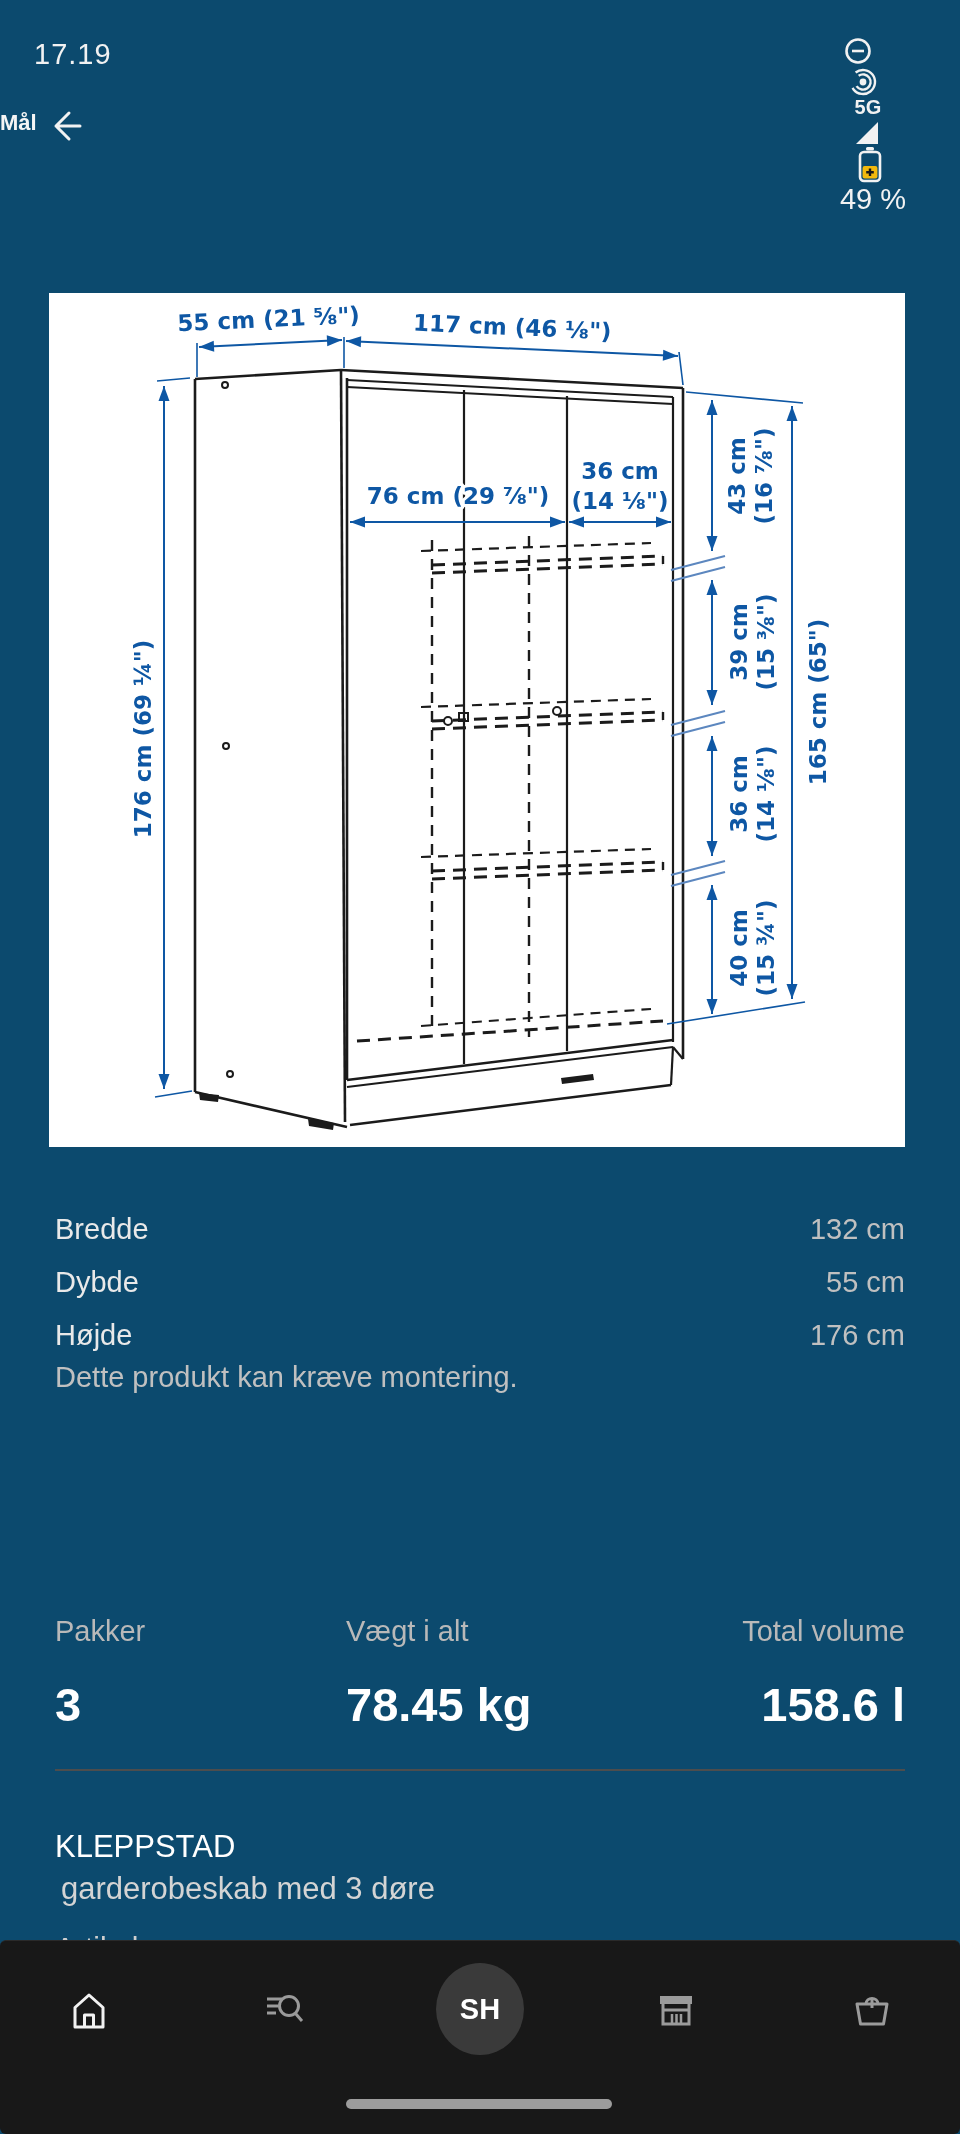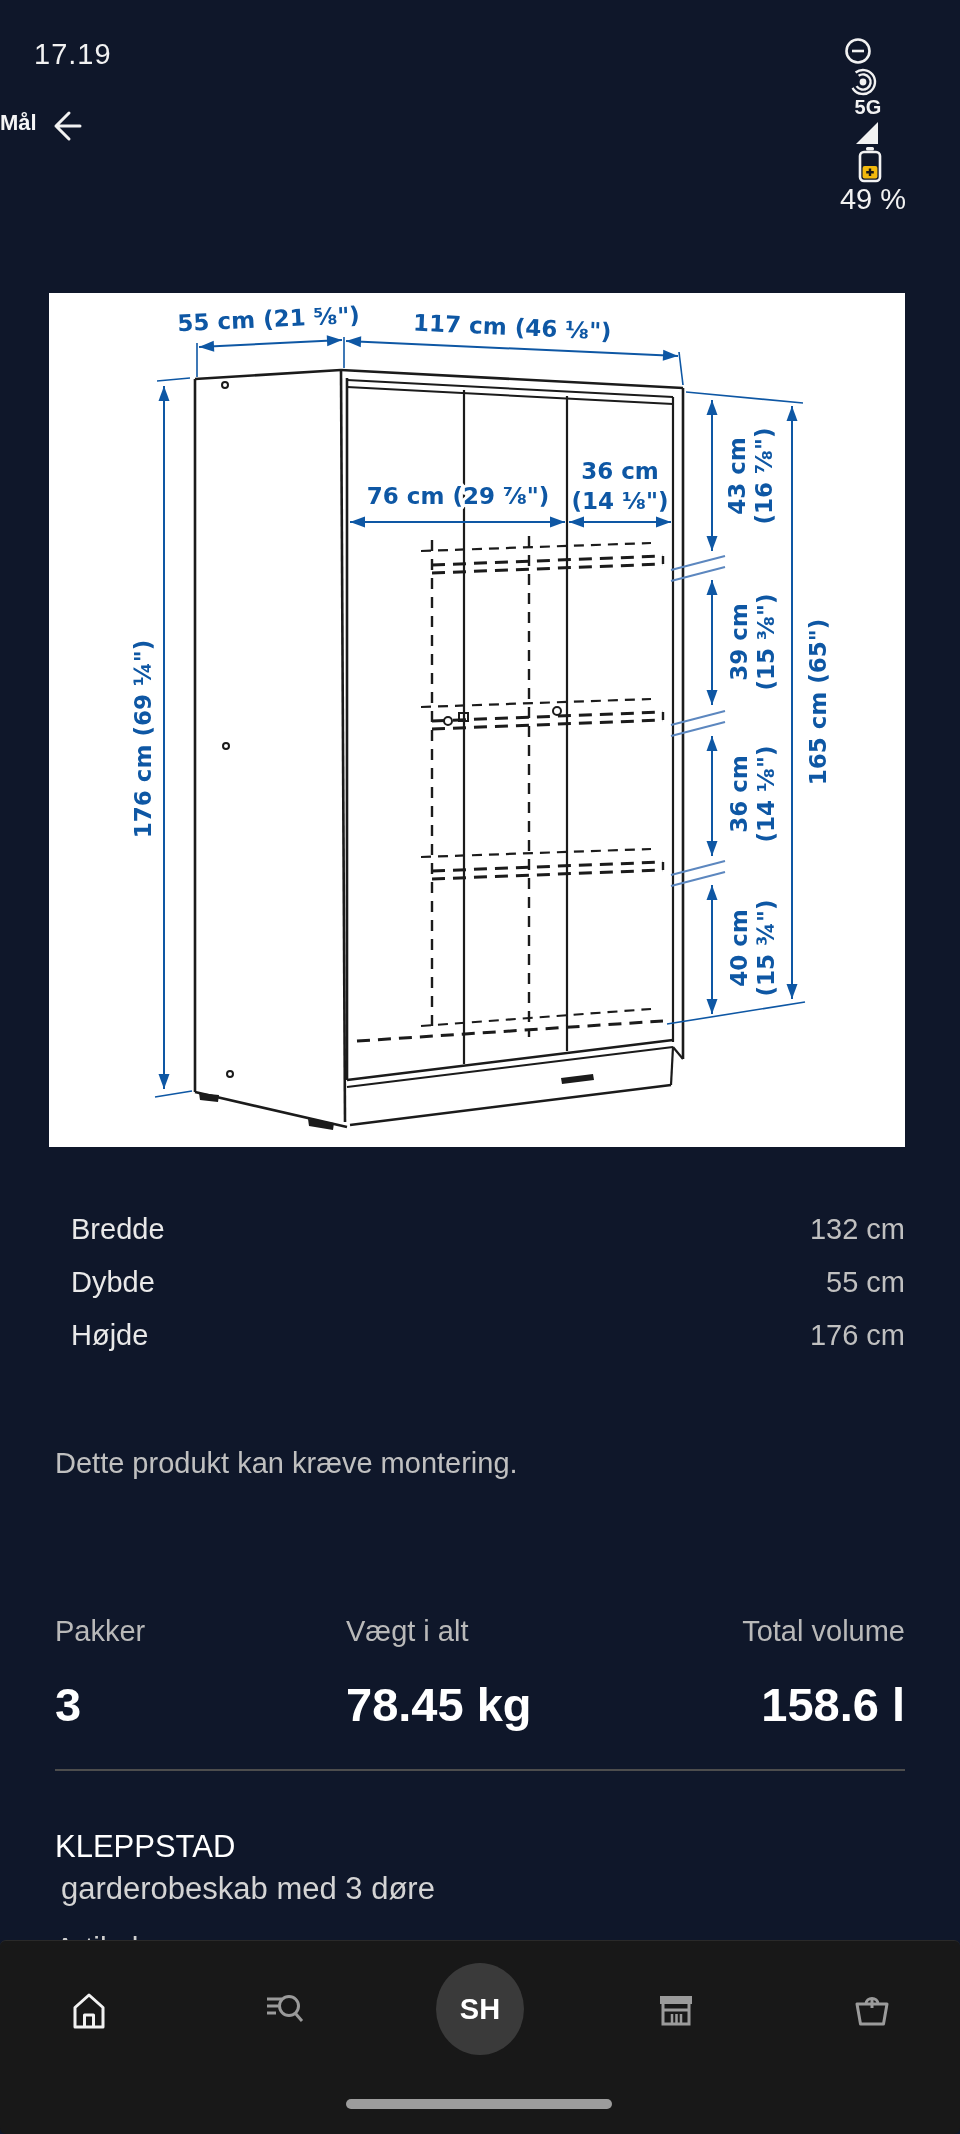--- a/index.html
+++ b/index.html
@@ -1,35 +1,35 @@
 <!DOCTYPE html>
 <html><head>
 <meta charset="utf-8">
 <style>
   html,body{margin:0;padding:0;background:#000;}
-  .screen{position:relative;width:960px;height:2134px;background:#0f172a;overflow:hidden;
+  .screen{position:relative;width:960px;height:2134px;background:#0c4a6e;overflow:hidden;
           font-family:"Liberation Sans","DejaVu Sans",sans-serif;color:#ededed;}
   .abs{position:absolute;}
   
   .time{left:34px;top:38px;font-size:29px;color:#f2f2f2;letter-spacing:1px;}
   .sticons{top:36px;right:54px;display:flex;align-items:center;flex-direction:column;}
   .stpct{font-size:29px;color:#f2f2f2;}
   .s5g{font-size:20px;font-weight:bold;color:#f2f2f2;margin-right:10px;}
   
   .back{left:44px;top:104px;width:44px;height:44px;cursor:pointer;}
   .title{left:0;top:110px;width:960px;font-size:22px;font-weight:bold;color:#f5f5f5;}
   
   .diagram{left:49px;top:293px;width:856px;height:854px;background:#fff;}
   .dl{font:700 23px "DejaVu Sans",sans-serif;fill:#0e57a4;paint-order:stroke;stroke:#ffffff;stroke-width:6px;stroke-linejoin:round;}
   
   .rows{left:55px;top:1203px;width:850px;}
-  .row{height:53px;display:flex;justify-content:space-between;align-items:center;font-size:29px;margin-left:16px;}
+  .row{height:53px;display:flex;justify-content:space-between;align-items:center;font-size:29px;}
   .row .lab{color:#e9e9e9;}
   .row .val{color:#c0c0c0;}
-  .note{left:55px;top:1447px;font-size:29px;color:#c0c0c0;}
+  .note{left:55px;top:1361px;font-size:29px;color:#c0c0c0;}
   .pkg-h{left:55px;top:1506px;font-size:36px;font-weight:bold;color:#ffffff;}
   .pkg{left:55px;top:1602px;width:850px;height:130px;}
   .pkg .col{position:absolute;top:12px;}
   .pkg .clab{font-size:29px;color:#b9b9b9;line-height:34px;}
   .pkg .cval{font-size:47px;font-weight:bold;color:#ffffff;margin-top:29px;white-space:nowrap;}
   .divider{left:55px;top:1769px;width:850px;height:2px;background:#4d4d4d;}
   .pname{left:55px;top:1829px;font-size:31px;font-weight:normal;color:#ffffff;}
   .pdesc{left:61px;top:1871px;font-size:31px;color:#d4d4d4;}
   .clip{left:55px;top:1929px;width:600px;height:13px;overflow:hidden;}
   .clip .t{font-size:30px;line-height:38px;color:#cfcfcf;}

